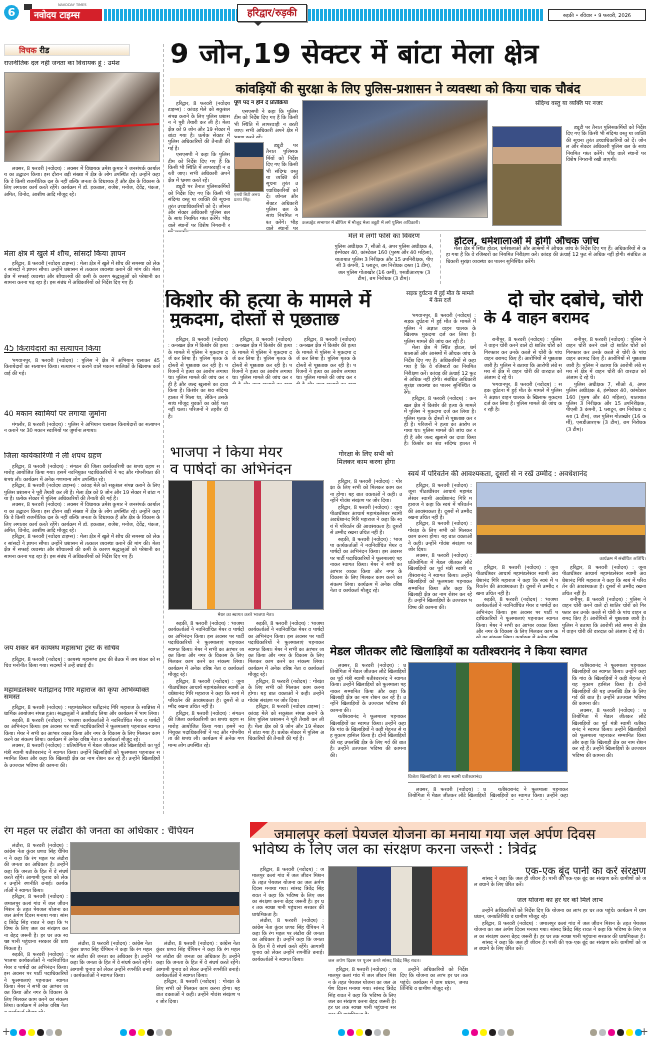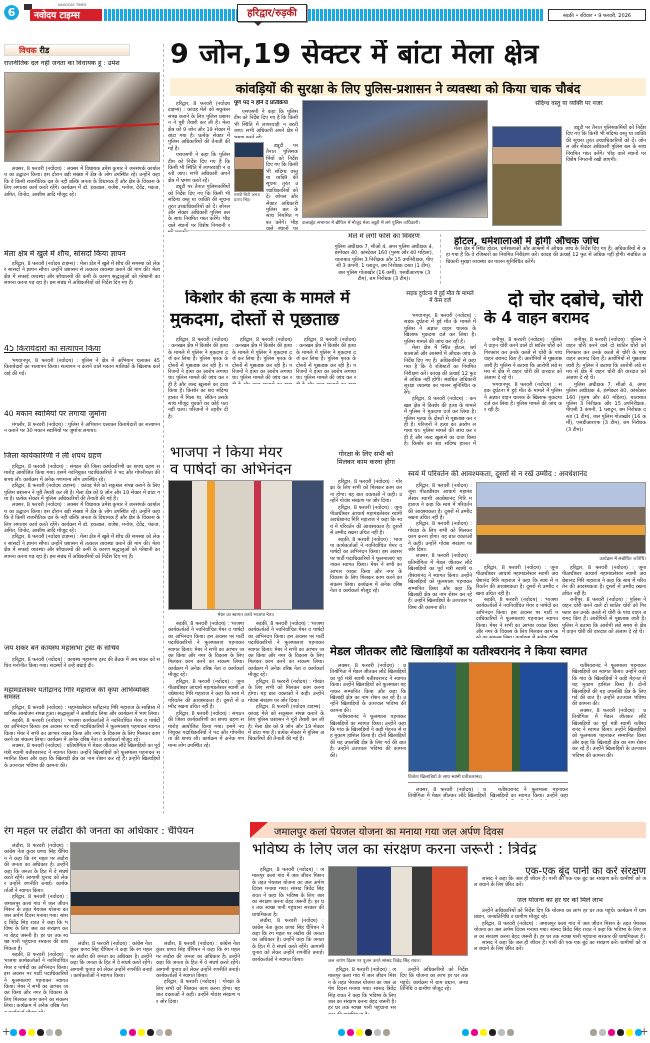--- a/index.html
+++ b/index.html
@@ -116,21 +116,21 @@
 <div class="hrule" style="left:168px;top:230px;width:478px;border-color:#ccc;"></div>
 
 <div class="abs hd" style="left:334px;top:233px;width:100px;font-size:7px;font-weight:normal;text-align:center;">मेले में लगी फोर्स का विवरण</div>
 <div class="abs txt" style="left:334px;top:243px;width:100px;height:42px;text-align:center;"><span>पुलिस अधीक्षक 7, सीओ 4, अपर पुलिस अधीक्षक 4, इंस्पेक्टर 40, कांस्टेबल 160 (पुरुष और 40 महिला), यातायात पुलिस 3 निरीक्षक और 15 उपनिरीक्षक, पीएसी 3 कंपनी, 1 प्लाटून, बम निरोधक दस्ता (1 टीम), जल पुलिस गोताखोर (16 कर्मी), एसडीआरएफ (3 टीम), बम निरोधक (3 टीम)।</span></div>
 <div class="vrule" style="left:440px;top:234px;height:50px;"></div>
 <div class="abs hd" style="left:454px;top:236px;width:192px;font-size:10px;">होटल, धर्मशालाओं में होगी औचक जांच</div>
 <div class="abs txt" style="left:446px;top:245px;width:200px;height:40px;">
     <p>मेला क्षेत्र में स्थित होटल, धर्मशालाओं और आश्रमों में औचक जांच के निर्देश दिए गए हैं। अधिकारियों से कहा गया है कि वे रजिस्टरों का नियमित निरीक्षण करें। कांवड़ की ऊंचाई 12 फुट से अधिक नहीं होगी। संबंधित अधिकारी सुरक्षा व्यवस्था का पालन सुनिश्चित करेंगे।</p>
   </div>
 
-<div class="abs hd" style="left:185px;top:290px;width:228px;font-size:16px;">किशोर की हत्या के मामले में</div>
+<div class="abs hd" style="left:165px;top:290px;width:228px;font-size:20px;">किशोर की हत्या के मामले में</div>
 <div class="abs hd" style="left:170px;top:310px;width:228px;font-size:17.5px;">मुकदमा, दोस्तों से पूछताछ</div>
 <div class="abs txt" style="left:168px;top:336px;width:60px;height:106px;">
     <p>हरिद्वार, 8 फरवरी (नवोदय) : कनखल क्षेत्र में किशोर की हत्या के मामले में पुलिस ने मुकदमा दर्ज कर लिया है। पुलिस मृतक के दोस्तों से पूछताछ कर रही है। परिजनों ने हत्या का आरोप लगाया था। पुलिस मामले की जांच कर रही है और जल्द खुलासे का दावा किया है। किशोर का शव संदिग्ध हालत में मिला था, लेकिन उसके साथ मौजूद युवकों का कोई पता नहीं चला। परिजनों ने तहरीर दी है।</p>
   </div>
 <div class="abs txt" style="left:232px;top:336px;width:60px;height:48px;">
     <p>हरिद्वार, 8 फरवरी (नवोदय) : कनखल क्षेत्र में किशोर की हत्या के मामले में पुलिस ने मुकदमा दर्ज कर लिया है। पुलिस मृतक के दोस्तों से पूछताछ कर रही है। परिजनों ने हत्या का आरोप लगाया था। पुलिस मामले की जांच कर रही है और जल्द खुलासे का दावा किया है। किशोर का शव संदिग्ध हालत में मिला था, लेकिन उसके साथ मौजूद युवकों का कोई पता नहीं चला। परिजनों ने तहरीर दी है।</p>
   </div>
 <div class="abs txt" style="left:296px;top:336px;width:60px;height:48px;">
     <p>हरिद्वार, 8 फरवरी (नवोदय) : कनखल क्षेत्र में किशोर की हत्या के मामले में पुलिस ने मुकदमा दर्ज कर लिया है। पुलिस मृतक के दोस्तों से पूछताछ कर रही है। परिजनों ने हत्या का आरोप लगाया था। पुलिस मामले की जांच कर रही है और जल्द खुलासे का दावा किया है। किशोर का शव संदिग्ध हालत में मिला था, लेकिन उसके साथ मौजूद युवकों का कोई पता नहीं चला। परिजनों ने तहरीर दी है।</p>
   </div>
@@ -221,21 +221,21 @@
 <div class="abs txt" style="left:70px;top:940px;width:82px;height:72px;">
     <p>लंढौरा, 8 फरवरी (नवोदय) : कांग्रेस नेता कुंवर प्रणव सिंह चैंपियन ने कहा कि रंग महल पर लंढौरा की जनता का अधिकार है। उन्होंने कहा कि जनता के हित में वे संघर्ष करते रहेंगे। आगामी चुनाव को लेकर उन्होंने रणनीति बनाई। कार्यकर्ताओं ने स्वागत किया।</p>
   </div>
 <div class="abs txt" style="left:156px;top:940px;width:84px;height:72px;">
     <p>लंढौरा, 8 फरवरी (नवोदय) : कांग्रेस नेता कुंवर प्रणव सिंह चैंपियन ने कहा कि रंग महल पर लंढौरा की जनता का अधिकार है। उन्होंने कहा कि जनता के हित में वे संघर्ष करते रहेंगे। आगामी चुनाव को लेकर उन्होंने रणनीति बनाई। कार्यकर्ताओं ने स्वागत किया।</p>
     <p>हरिद्वार, 8 फरवरी (नवोदय) : गोरक्षा के लिए सभी को मिलकर काम करना होगा। यह बात वक्ताओं ने कही। उन्होंने गोवंश संरक्षण पर जोर दिया।</p>
   </div>
 
 <div class="abs" style="left:250px;top:822px;width:396px;height:16px;background:#fbdcc8;">
   <div class="abs" style="left:0;top:0;width:0;height:0;border-top:16px solid #e02127;border-right:18px solid transparent;"></div>
-  <span class="abs" style="left:24px;top:2px;font-size:10px;white-space:nowrap;">जमालपुर कलां पेयजल योजना का मनाया गया जल अर्पण दिवस</span>
+  <span class="abs" style="left:24px;top:2px;font-size:14px;white-space:nowrap;">जमालपुर कलां पेयजल योजना का मनाया गया जल अर्पण दिवस</span>
 </div>
 <div class="abs hd" style="left:252px;top:842px;width:394px;font-size:15px;font-weight:normal;">भविष्य के लिए जल का संरक्षण करना जरूरी : त्रिवेंद्र</div>
 <div class="abs txt" style="left:252px;top:866px;width:72px;height:148px;">
     <p>हरिद्वार, 8 फरवरी (नवोदय) : जमालपुर कलां गांव में जल जीवन मिशन के तहत पेयजल योजना का जल अर्पण दिवस मनाया गया। सांसद त्रिवेंद्र सिंह रावत ने कहा कि भविष्य के लिए जल का संरक्षण करना बेहद जरूरी है। हर घर तक स्वच्छ पानी पहुंचाना सरकार की प्राथमिकता है।</p>
     <p>लंढौरा, 8 फरवरी (नवोदय) : कांग्रेस नेता कुंवर प्रणव सिंह चैंपियन ने कहा कि रंग महल पर लंढौरा की जनता का अधिकार है। उन्होंने कहा कि जनता के हित में वे संघर्ष करते रहेंगे। आगामी चुनाव को लेकर उन्होंने रणनीति बनाई। कार्यकर्ताओं ने स्वागत किया।</p>
   </div>
 <div class="abs photo" style="left:328px;top:866px;width:140px;height:90px;background:linear-gradient(90deg,#6d6e6e 0 20%,#2b3f7c 20% 45%,#e7e1d6 45% 60%,#3a3a3a 60% 75%,#d94b2a 75%);"></div>
 <div class="abs cap" style="left:328px;top:958px;width:140px;">जल अर्पण दिवस पर पूजन करते सांसद त्रिवेंद्र सिंह रावत।</div>
 <div class="abs txt" style="left:328px;top:966px;width:68px;height:48px;">
     <p>हरिद्वार, 8 फरवरी (नवोदय) : जमालपुर कलां गांव में जल जीवन मिशन के तहत पेयजल योजना का जल अर्पण दिवस मनाया गया। सांसद त्रिवेंद्र सिंह रावत ने कहा कि भविष्य के लिए जल का संरक्षण करना बेहद जरूरी है। हर घर तक स्वच्छ पानी पहुंचाना सरकार की प्राथमिकता है।</p>

